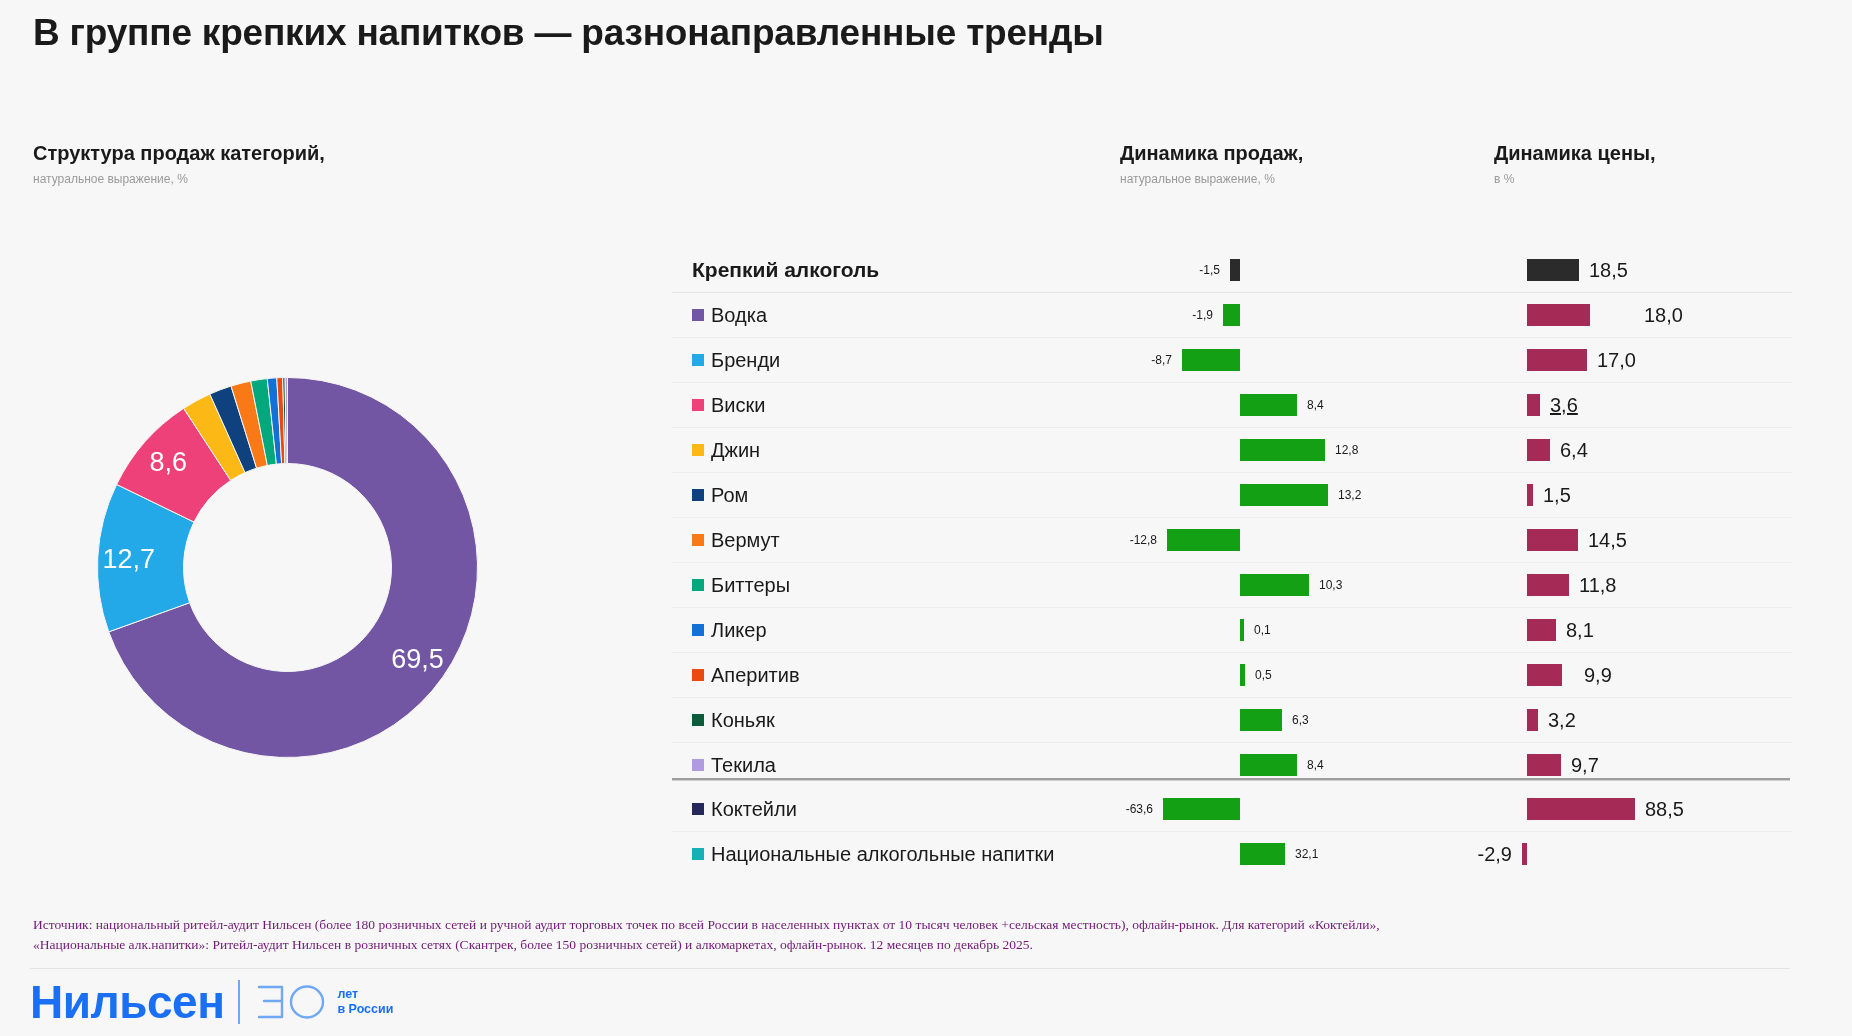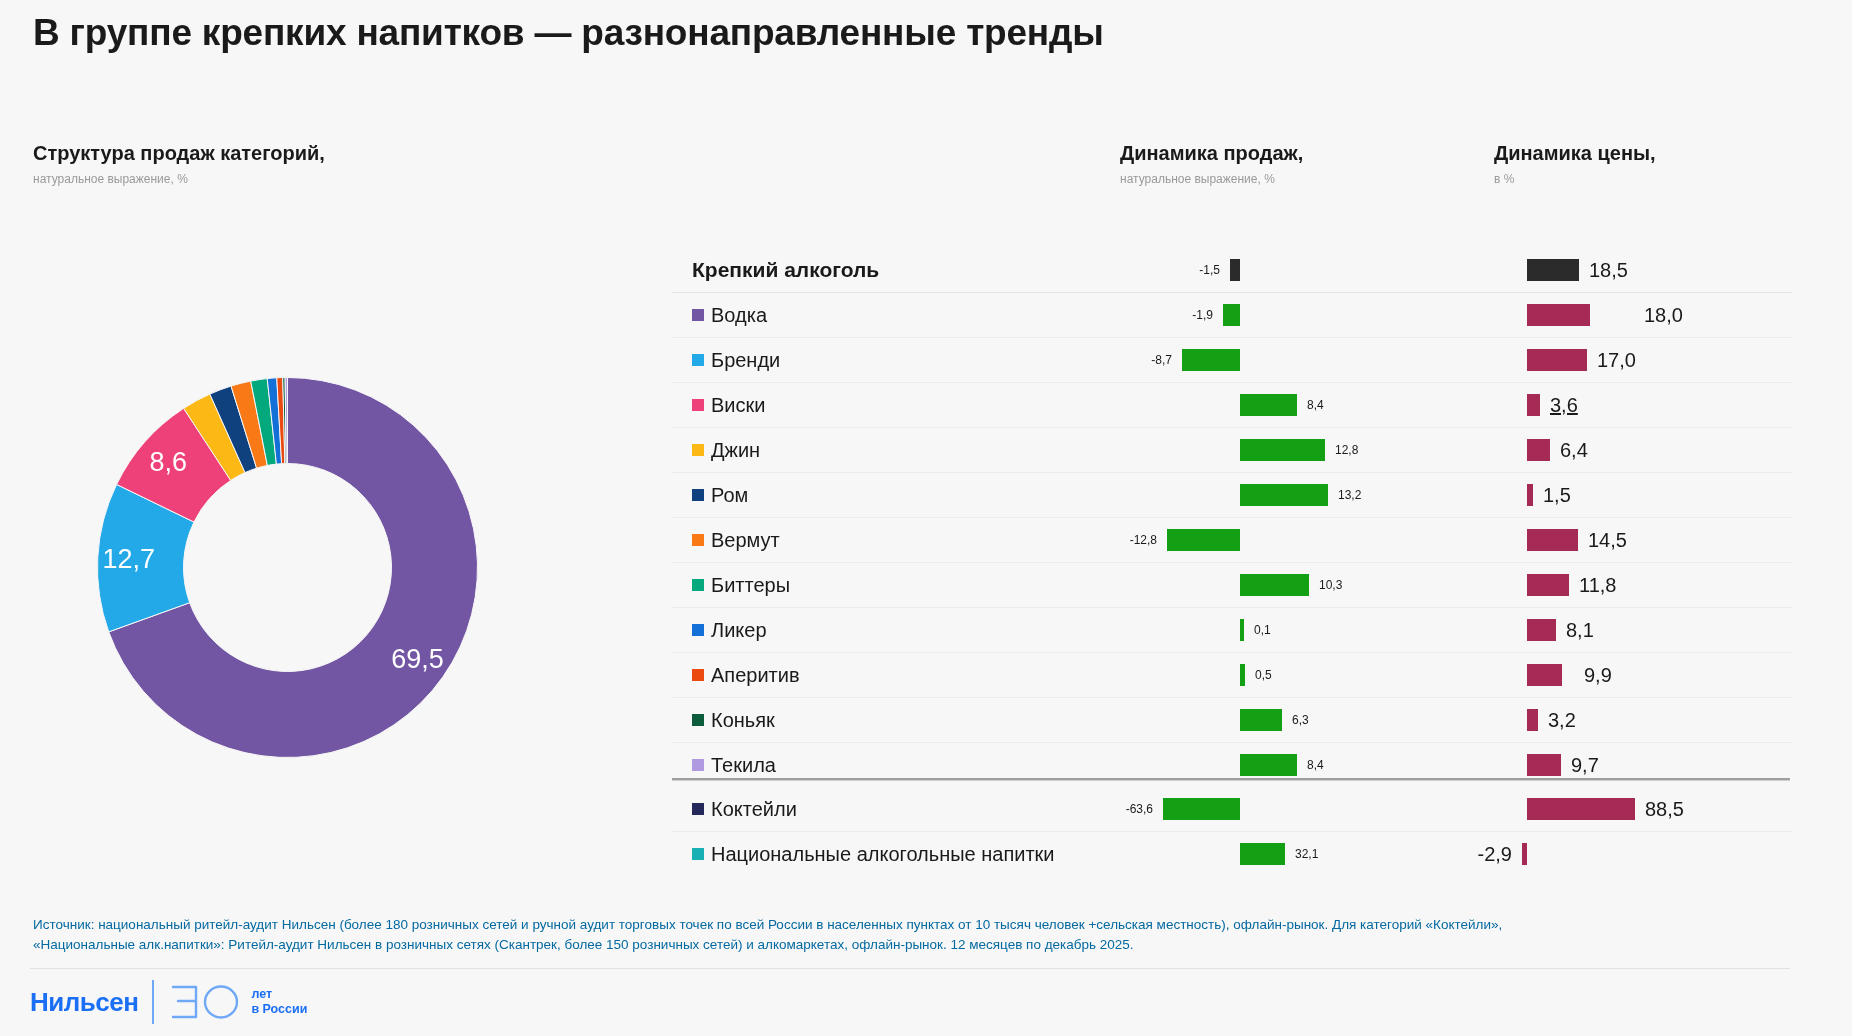--- a/index.html
+++ b/index.html
@@ -66,27 +66,27 @@
 
   
   #group-divider{
     position:absolute;left:672px;top:778px;width:1118px;height:0;
     border-top:2px solid #9e9e9e;border-bottom:1px solid #cfcfcf;
   }
 
   
   #source{
     position:absolute;left:33px;top:915px;width:1760px;
-    font-size:13.5px;line-height:20px;color:#0369a1;
+    font-size:13.5px;line-height:20px;color:#701a75;font-family:Liberation Serif, serif;
   }
   #source .line{white-space:nowrap;}
 
   
   #logo{position:absolute;left:30px;top:978px;height:48px;display:flex;align-items:center;gap:14px;}
-  #logo .brand{font-size:26px;font-weight:bold;color:#1a6ff5;letter-spacing:-0.5px;line-height:38px;}
+  #logo .brand{font-size:46px;font-weight:bold;color:#1a6ff5;letter-spacing:-0.5px;line-height:38px;}
   #logo .divider{width:2px;height:44px;background:#6fa8f7;}
   #logo .thirty{display:flex;align-items:center;gap:9px;}
   #logo .anniv{font-size:12.5px;font-weight:bold;color:#1a6ff5;line-height:15px;white-space:nowrap;}
   #logo-sep-top{position:absolute;left:30px;top:968px;width:1760px;height:1px;background:#e2e2e2;}
 </style>
 </head>
 <body>
 
 <div id="root">
 

